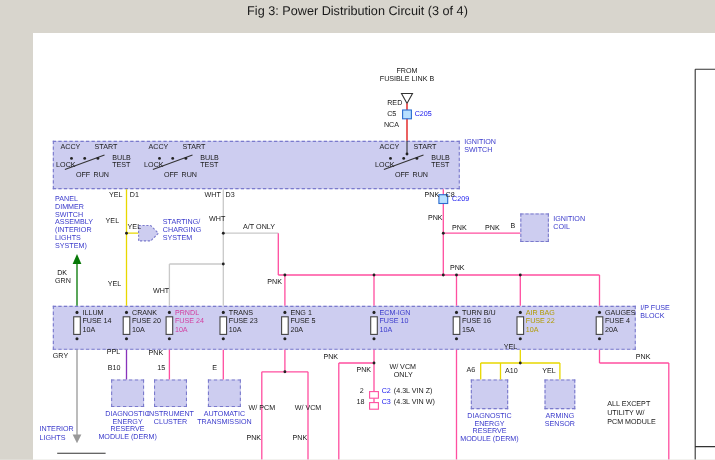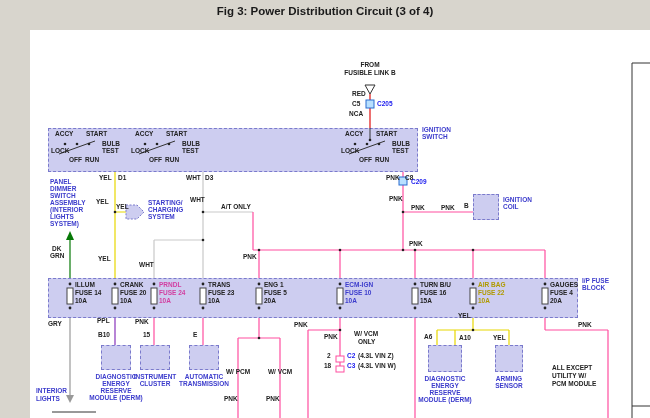--- a/index.html
+++ b/index.html
@@ -2,21 +2,21 @@
 <html style="--wire-pink: #ff4fa0; --wire-yellow: #e8d800; --wire-green: #067806; --wire-red: #e01010; --wire-gray: #999999; --wire-white: #c9c9c9; --wire-purple: #8833bb; --box-fill: #cdcdf0; --box-border: #7a7acc; --label-blue: #3c3ccc; --link-blue: #1a1aee;"><head>
 <meta charset="utf-8">
 <style>
   * { margin:0; padding:0; box-sizing:border-box; }
   html,body { width:650px; height:418px; font-family:"Liberation Sans",sans-serif; }
   :root{
     --wire-pink:#ff4fa0; --wire-yellow:#e8d800; --wire-green:#067806; --wire-red:#e01010;
     --wire-gray:#999999; --wire-white:#c9c9c9; --wire-purple:#8833bb;
     --box-fill:#cdcdf0; --box-border:#7a7acc; --label-blue:#3c3ccc; --link-blue:#1a1aee;
   }
-  .screen { position:relative; width:650px; height:418px; background:#d8d5cd; overflow:hidden;font-weight:bold; }
+  .screen { position:relative; width:650px; height:418px; background:#d8d5cd; overflow:hidden; }
   .titlebar { position:absolute; left:0; top:0; width:650px; height:22px; display:flex; align-items:center; justify-content:center; font-size:11.5px; color:#1a1a1a; }
   .canvas-bg { position:absolute; left:30px; top:30px; width:620px; height:388px; background:#fff; z-index:1; }
   .pbox { position:absolute; background:var(--box-fill); border:1px dashed var(--box-border); z-index:2; }
   svg.wires { position:absolute; left:0; top:0; z-index:3; }
   svg.wires path { fill:none; stroke-width:1.2px; }
   .w-frame { stroke:#333; stroke-width:1px !important; }
   .w-blk { stroke:#333; stroke-width:1px !important; }
   .w-pnk { stroke:var(--wire-pink); } .w-yel { stroke:var(--wire-yellow); }
   .w-wht { stroke:var(--wire-white); } .w-grn { stroke:var(--wire-green); }
   .w-gry { stroke:var(--wire-gray); } .w-ppl { stroke:var(--wire-purple); }

